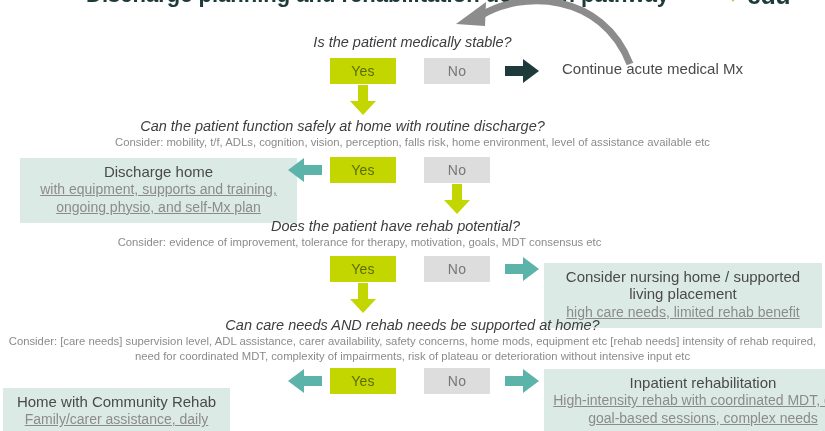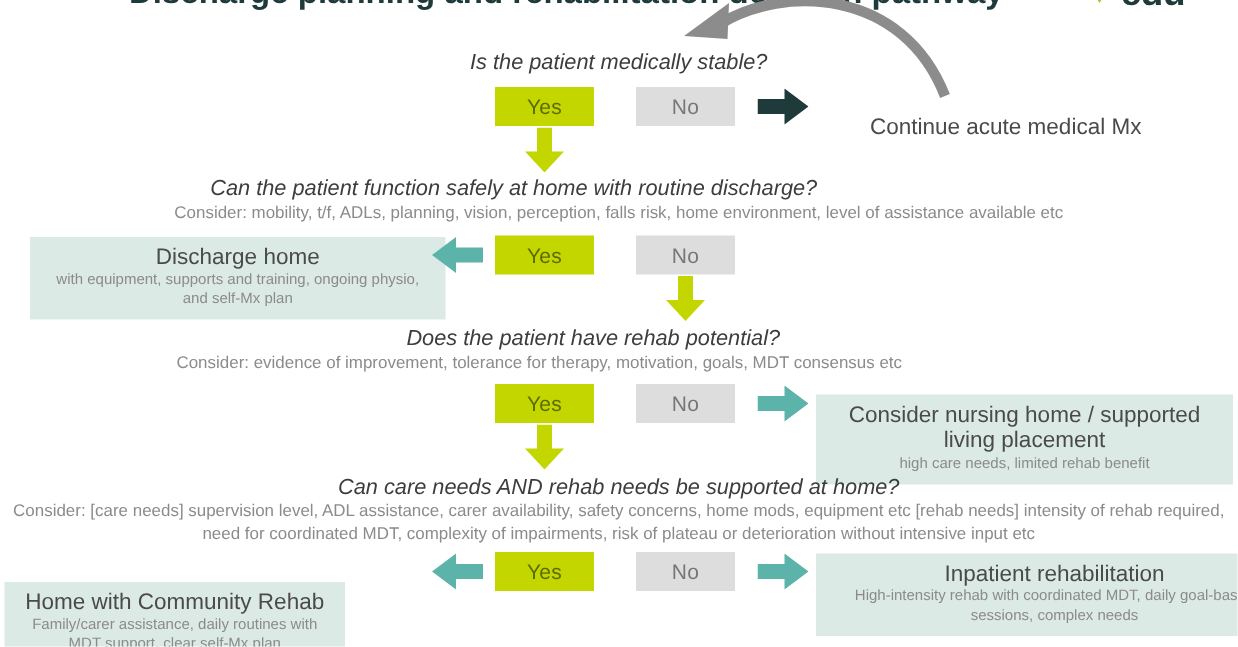--- a/index.html
+++ b/index.html
@@ -102,24 +102,25 @@
     text-align: center;
     padding: 5px 8px 7px 8px;
     box-sizing: border-box;
   }
   .outcome-title {
     font-size: 15px;
     color: #4a4a4a;
     line-height: 1.15;
   }
   .outcome-sub {
-    font-size: 10px;
+    font-size: 14px;
     color: #8b8b8b;
     line-height: 1.25;
     margin-top: 1px;
+    text-decoration: underline;
   }
 
   
   .arrow {
     position: absolute;
   }
   .arrow svg { display: block; }
 
   .curve-arrow {
     position: absolute;
@@ -156,30 +157,30 @@
 
   <div class="chip chip-yes" style="left:330px; top:58px;">Yes</div>
   <div class="chip chip-no" style="left:424px; top:58px;">No</div>
 
   <div class="arrow" style="left:505px; top:59px;">
     <svg viewBox="0 0 34 24" width="34" height="24">
       <polygon points="0,7 18,7 18,0 34,12 18,24 18,17 0,17" fill="#1e3a3a"></polygon>
     </svg>
   </div>
 
-  <div style="position:absolute; left:580px; top:60px; font-size:15px; color:#4a4a4a; white-space:nowrap;margin-top:16px;">Continue acute medical Mx</div>
+  <div style="position:absolute; left:562px; top:60px; font-size:15px; color:#4a4a4a; white-space:nowrap;">Continue acute medical Mx</div>
 
   <div class="arrow" style="left:350px; top:85px;">
     <svg viewBox="0 0 26 30" width="26" height="30">
       <polygon points="8,0 18,0 18,16 26,16 13,30 0,16 8,16" fill="#c3d600"></polygon>
     </svg>
   </div>
 
   <div class="question" style="left:0; top:118px; width:685px;">Can the patient function safely at home with routine discharge?</div>
-  <div class="consider" style="left:0; top:135px; width:825px;">Consider: mobility, t/f, ADLs, planning, vision, perception, falls risk, home environment, level of assistance available etc</div>
+  <div class="consider" style="left:0; top:135px; width:825px;">Consider: mobility, t/f, ADLs, cognition, vision, perception, falls risk, home environment, level of assistance available etc</div>
 
   <div class="outcome" style="left:3px; top:158px; width:277px;margin-left:17px;">
     <div class="outcome-title">Discharge home</div>
     <div class="outcome-sub">with equipment, supports and training, ongoing physio, and self-Mx plan</div>
   </div>
 
   <div class="arrow" style="left:288px; top:158px;">
     <svg viewBox="0 0 34 24" width="34" height="24">
       <polygon points="34,7 16,7 16,0 0,12 16,24 16,17 34,17" fill="#5cb3a9"></polygon>
     </svg>

